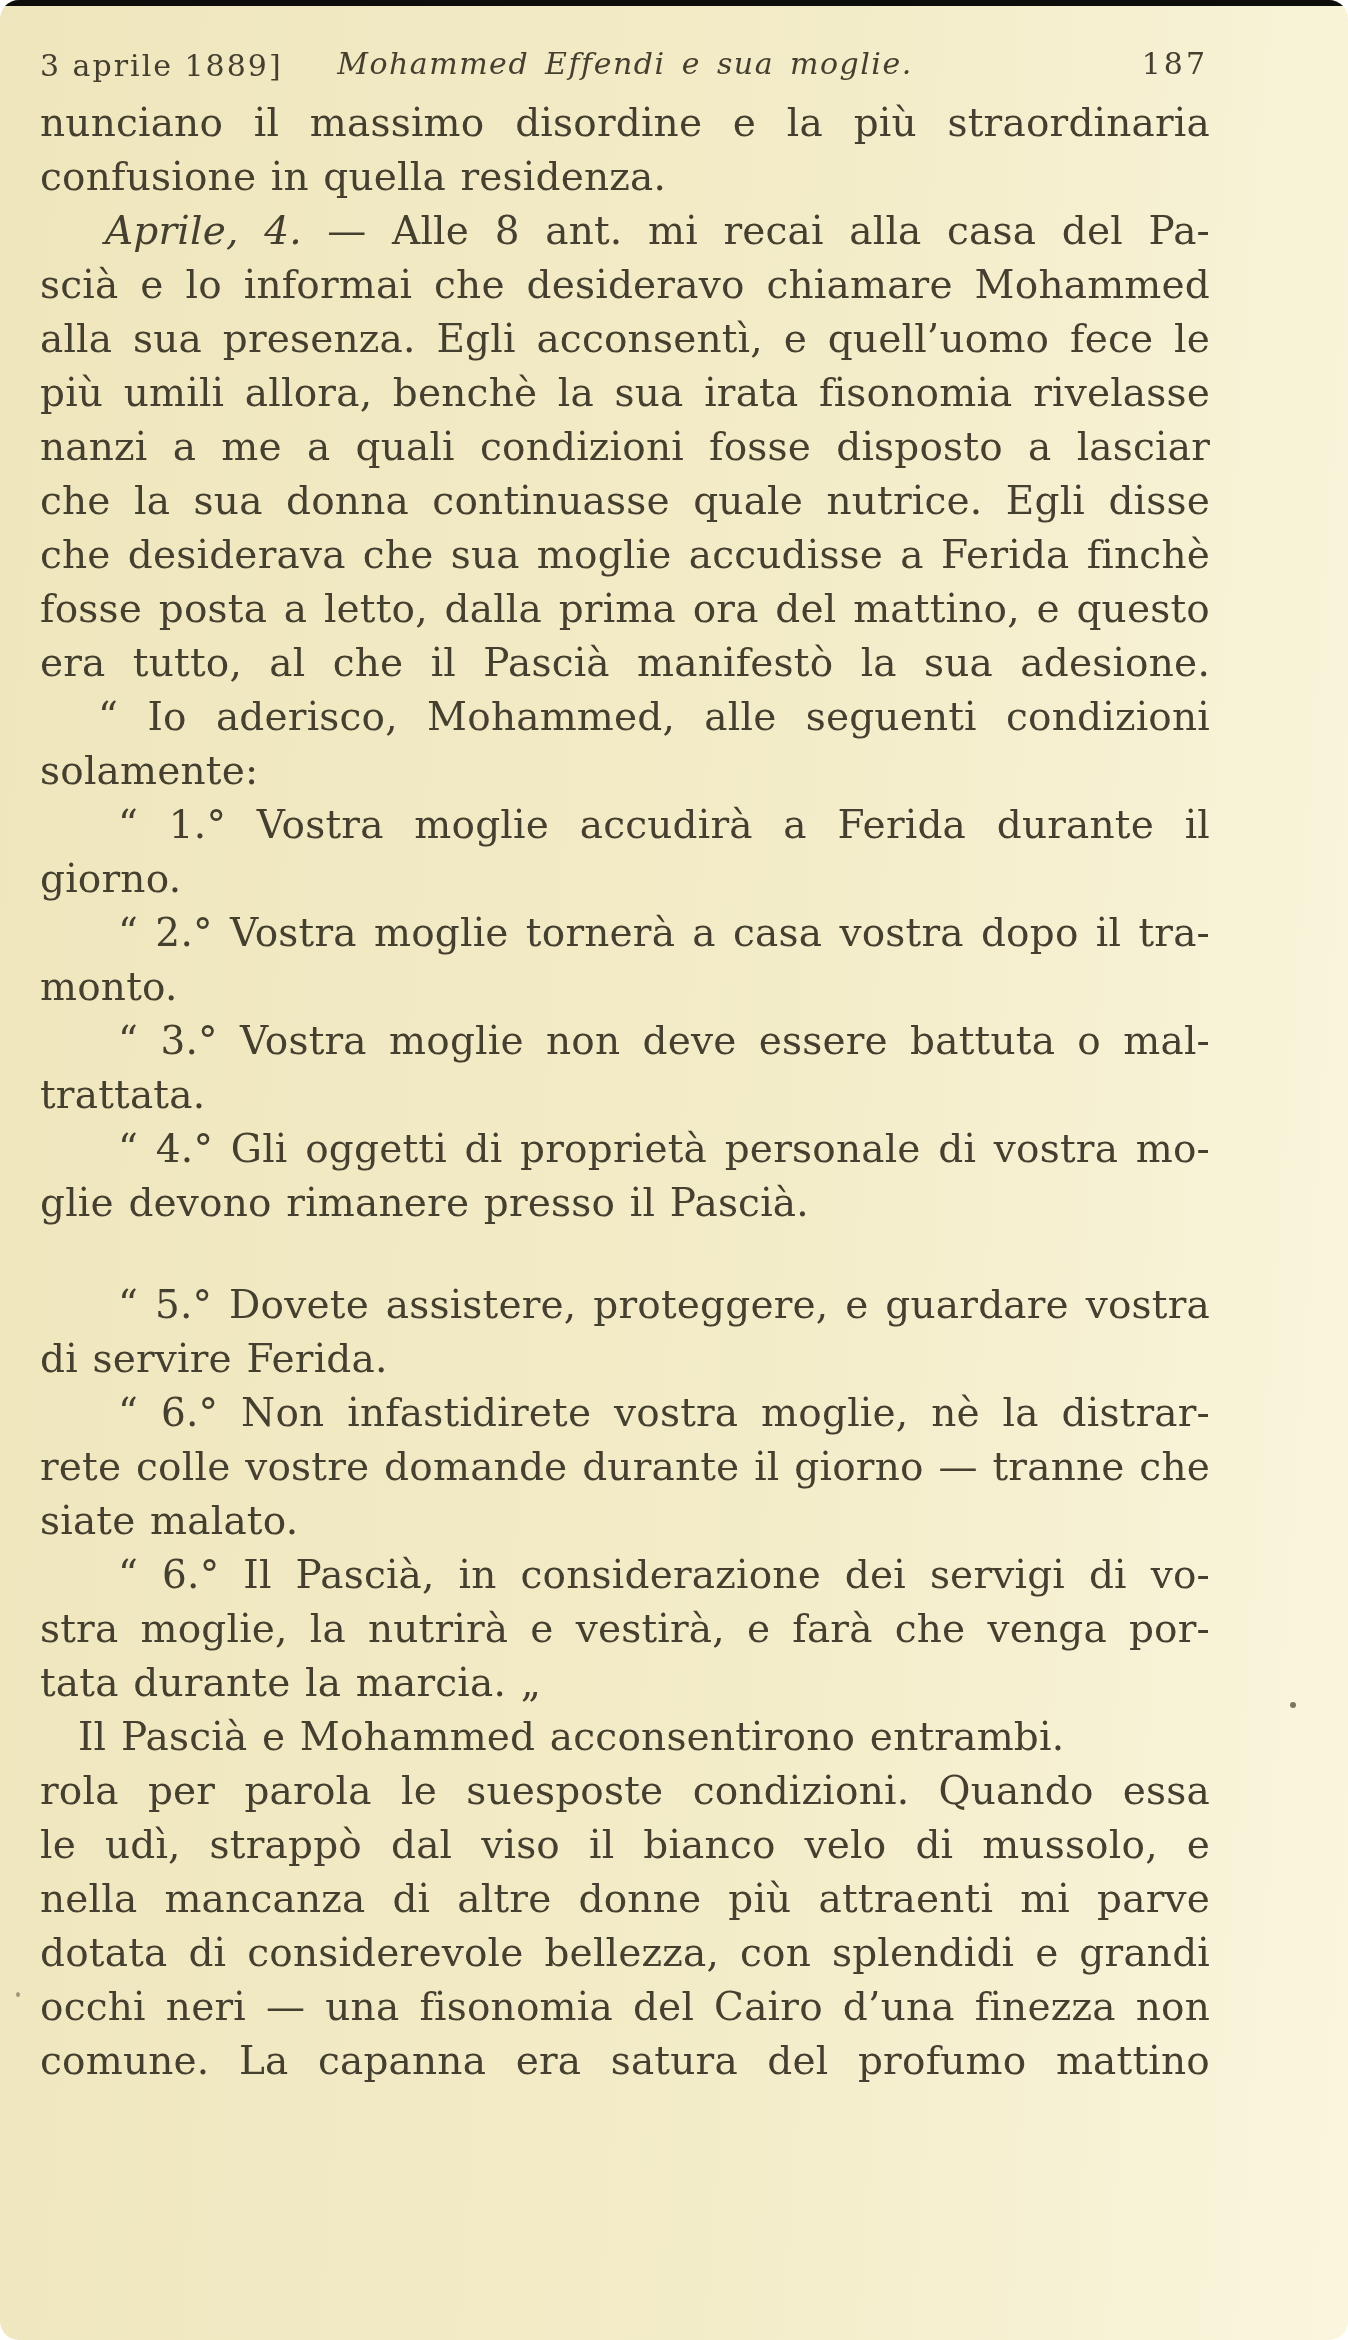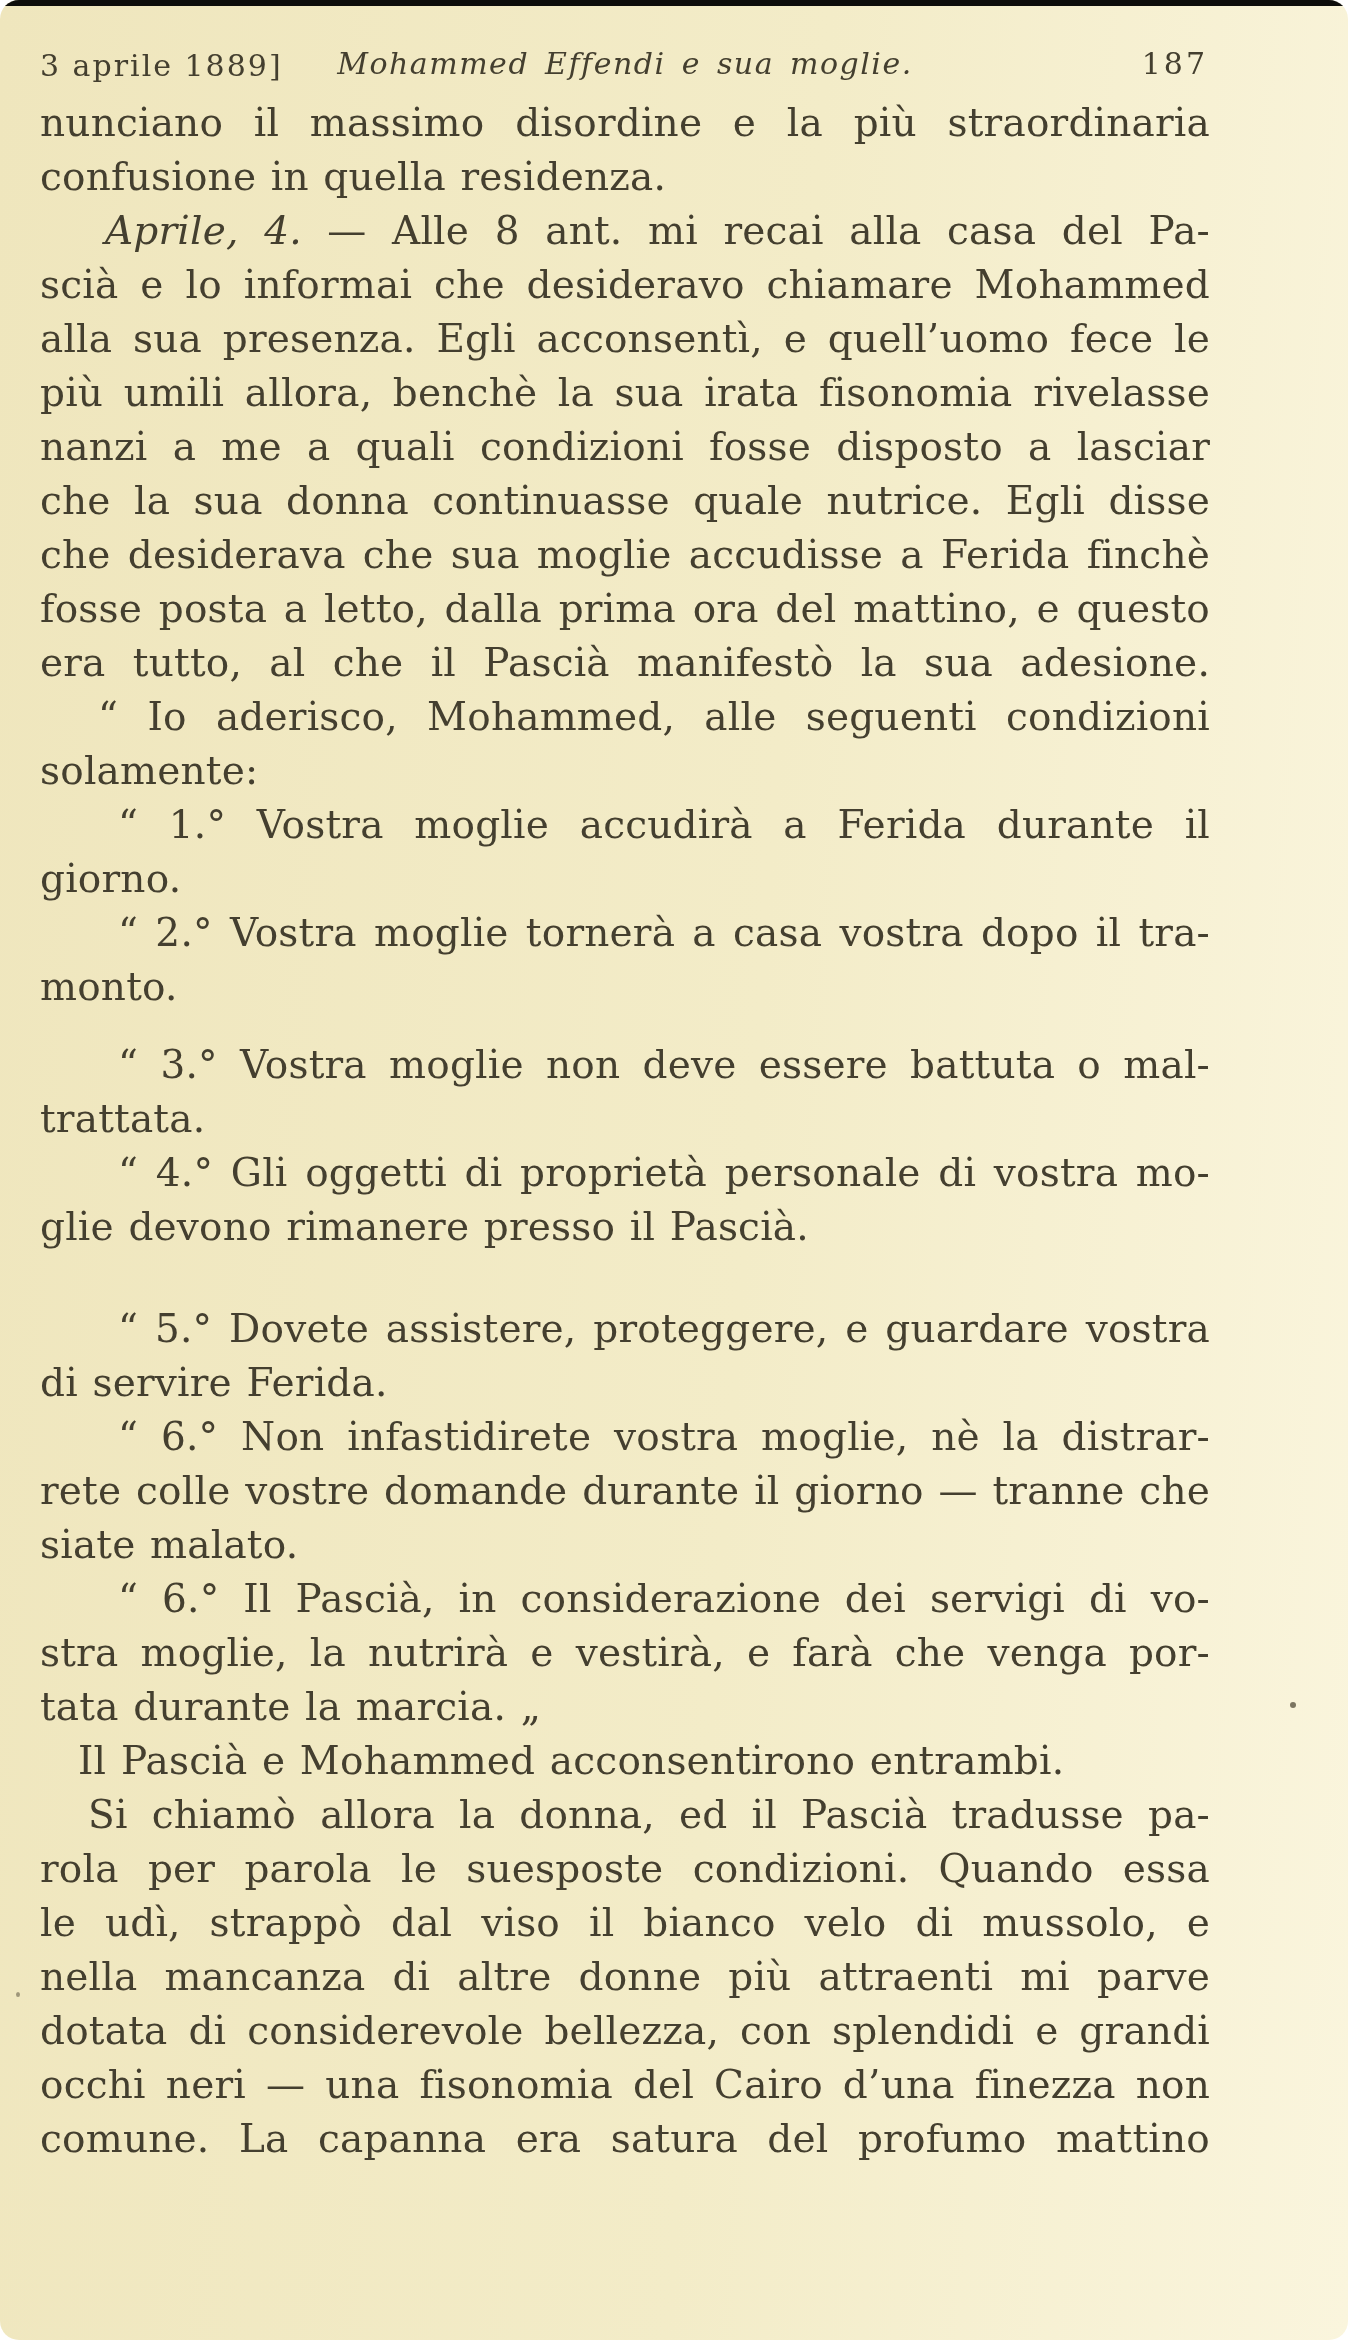--- a/index.html
+++ b/index.html
@@ -60,34 +60,33 @@
         <div class="line j">che la sua donna continuasse quale nutrice. Egli disse</div>
         <div class="line j">che desiderava che sua moglie accudisse a Ferida finchè</div>
         <div class="line j">fosse posta a letto, dalla prima ora del mattino, e questo</div>
         <div class="line j">era tutto, al che il Pascià manifestò la sua adesione.</div>
         <div class="line j" style="text-indent: 58px;">“ Io aderisco, Mohammed, alle seguenti condizioni</div>
         <div class="line">solamente:</div>
         <div class="line j" style="text-indent: 78px;">“ 1.° Vostra moglie accudirà a Ferida durante il</div>
         <div class="line">giorno.</div>
         <div class="line j" style="text-indent: 78px;">“ 2.° Vostra moglie tornerà a casa vostra dopo il tra-</div>
         <div class="line">monto.</div>
-        <div class="line j" style="text-indent: 78px; margin-top: 24px;">“ 3.° Vostra moglie non deve essere battuta o mal-</div>
+        <div class="line j" style="text-indent: 78px;">“ 3.° Vostra moglie non deve essere battuta o mal-</div>
         <div class="line">trattata.</div>
         <div class="line j" style="text-indent: 78px;">“ 4.° Gli oggetti di proprietà personale di vostra mo-</div>
         <div class="line">glie devono rimanere presso il Pascià.</div>
         <div class="line j" style="text-indent: 78px; margin-top: 48px;">“ 5.° Dovete assistere, proteggere, e guardare vostra</div>
         <div class="line">di servire Ferida.</div>
         <div class="line j" style="text-indent: 78px;">“ 6.° Non infastidirete vostra moglie, nè la distrar-</div>
         <div class="line j">rete colle vostre domande durante il giorno — tranne che</div>
         <div class="line">siate malato.</div>
         <div class="line j" style="text-indent: 78px;">“ 6.° Il Pascià, in considerazione dei servigi di vo-</div>
         <div class="line j">stra moglie, la nutrirà e vestirà, e farà che venga por-</div>
         <div class="line">tata durante la marcia. „</div>
         <div class="line" style="text-indent: 38px;">Il Pascià e Mohammed acconsentirono entrambi.</div>
-        <div class="line j" style="text-indent: 48px;">Si chiamò allora la donna, ed il Pascià tradusse pa-</div>
         <div class="line j">rola per parola le suesposte condizioni. Quando essa</div>
         <div class="line j">le udì, strappò dal viso il bianco velo di mussolo, e</div>
         <div class="line j">nella mancanza di altre donne più attraenti mi parve</div>
         <div class="line j">dotata di considerevole bellezza, con splendidi e grandi</div>
         <div class="line j">occhi neri — una fisonomia del Cairo d’una finezza non</div>
         <div class="line j">comune. La capanna era satura del profumo mattino</div>
       </div>
   </div>
 </div>
 

